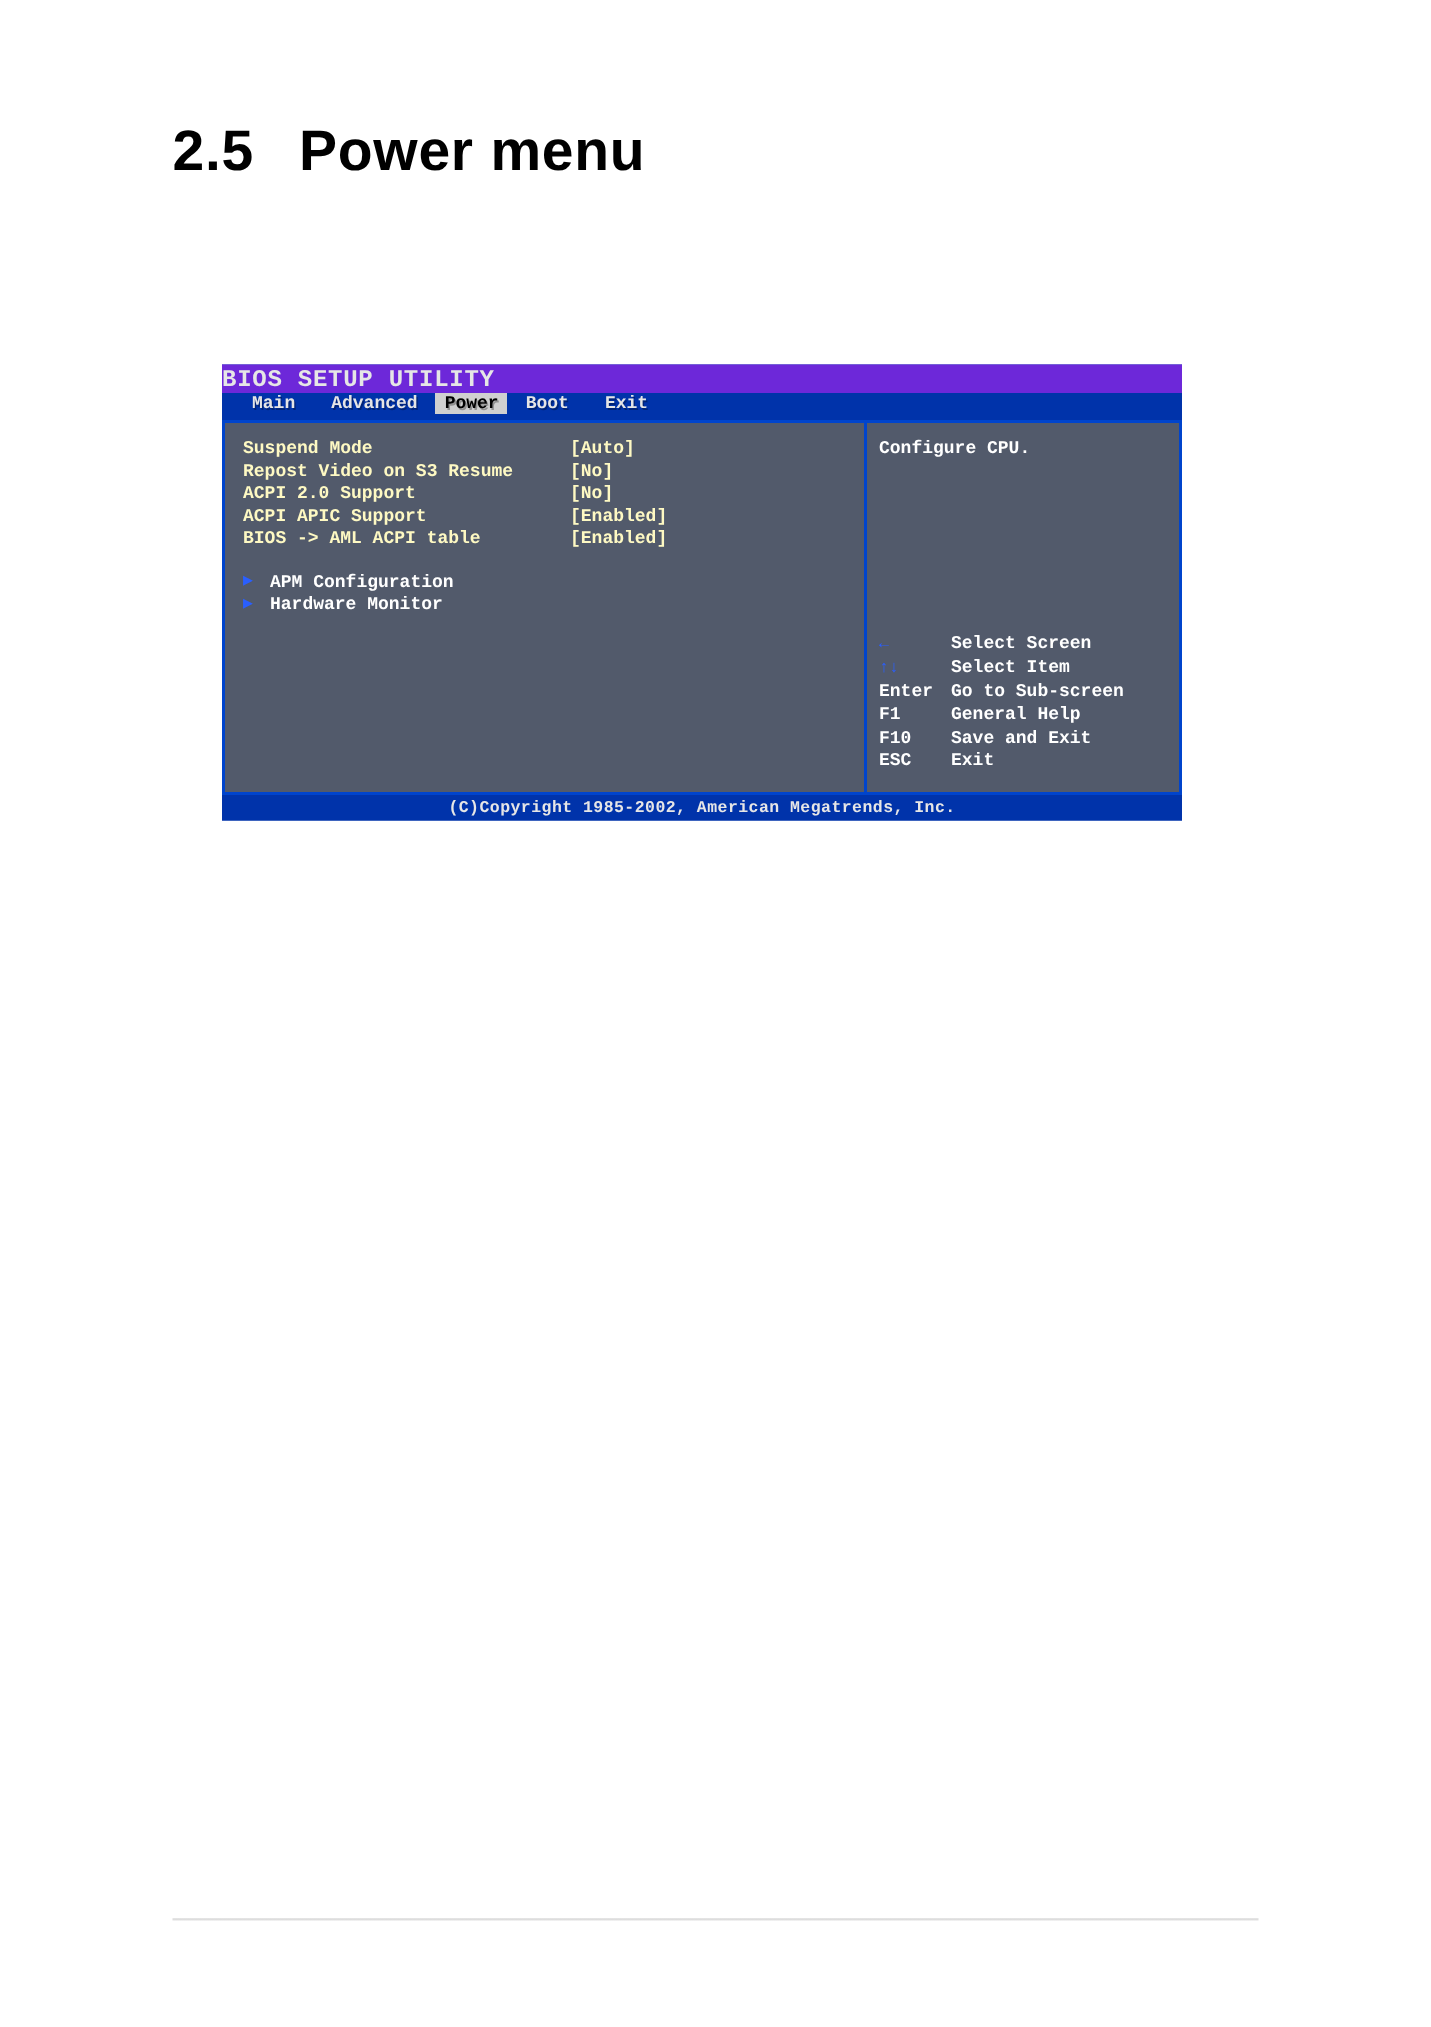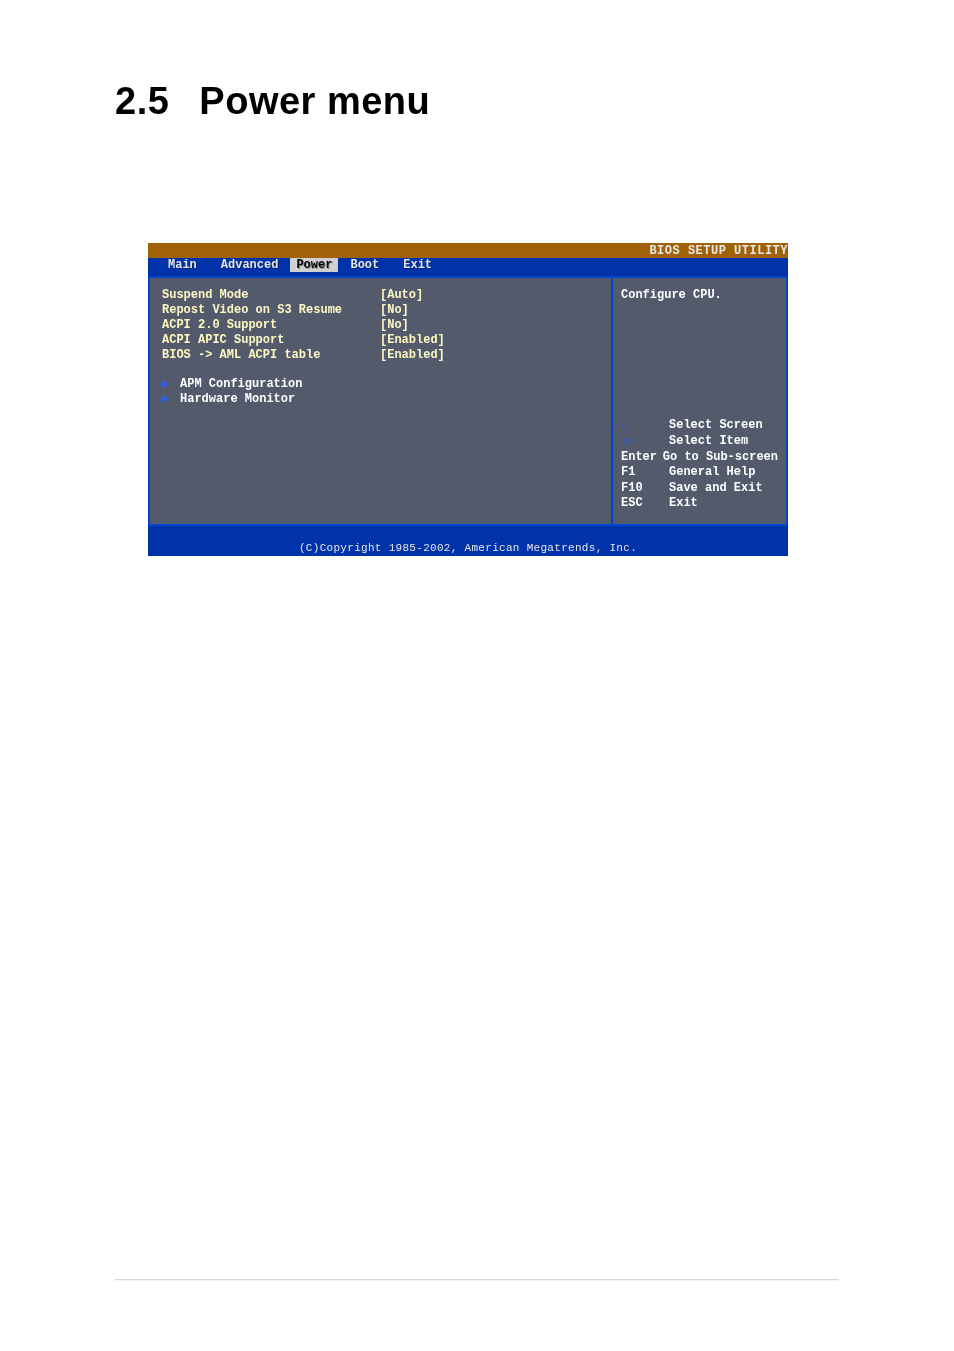--- a/index.html
+++ b/index.html
@@ -31,26 +31,26 @@
       position: absolute;
       top: 243px;
       left: 148px;
       width: 640px;
       background: #0033aa;
       font-family: "Courier New", monospace;
       font-size: 12px;
       color: #fff;
     }
     .bios-title {
-      text-align: right;
-      background: #a16207;
+      text-align: left;
+      background: #6d28d9;
       color: #e6e6e6;
       font-weight: bold;
       padding: 1px 0 0 0;
-      font-size: 12px;
+      font-size: 16px;
       letter-spacing: 0.5px;
     }
     .bios-tabs {
       display: flex;
       background: #0033aa;
       padding: 0 8px 2px 8px;
     }
     .bios-tab {
       color: #e5e5e5;
       font-weight: bold;
@@ -68,21 +68,21 @@
       border-top: 2px solid #0033aa;
     }
     .bios-left {
       flex: 1;
       border: 2px solid #0044cc;
       border-right: none;
       padding: 10px 12px 40px 12px;
       min-height: 250px;
     }
     .bios-right {
-      width: 177px;
+      width: 212px;
       border: 2px solid #0044cc;
       padding: 10px 8px 12px 8px;
       display: flex;
       flex-direction: column;
       justify-content: space-between;
     }
     .setting-row {
       display: flex;
       line-height: 1.25;
       color: #fef9c3;
@@ -137,23 +137,23 @@
     }
     .nav-icon {
       color: #2a5fff;
       font-size: 11px;
       display: inline-block;
     }
     .bios-footer {
       background: #0033aa;
       color: #e6e6e6;
       text-align: center;
-      font-weight: normal;
+      font-weight: bold;
       font-size: 11px;
-      padding: 16px 0 2px 0;
+      padding: 3px 0 2px 0;
       letter-spacing: 0.3px;
     }
     .page-hr {
       position: absolute;
       left: 115px;
       bottom: 70px;
       width: 724px;
       height: 2px;
       background: linear-gradient(to bottom, #c8c8c8, #e8e8e8 50%, #ffffff);
     }

